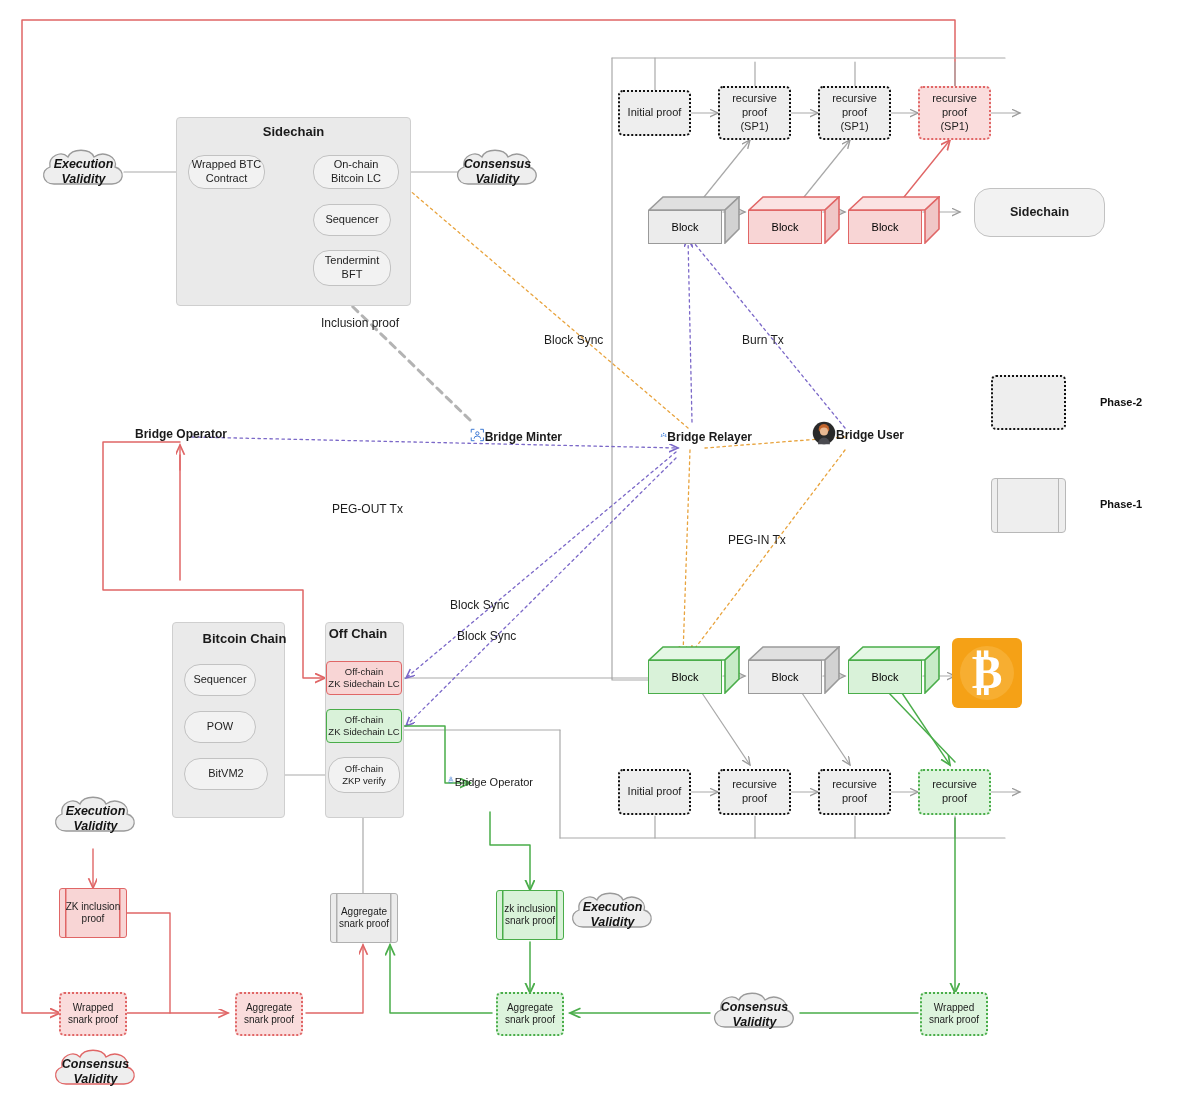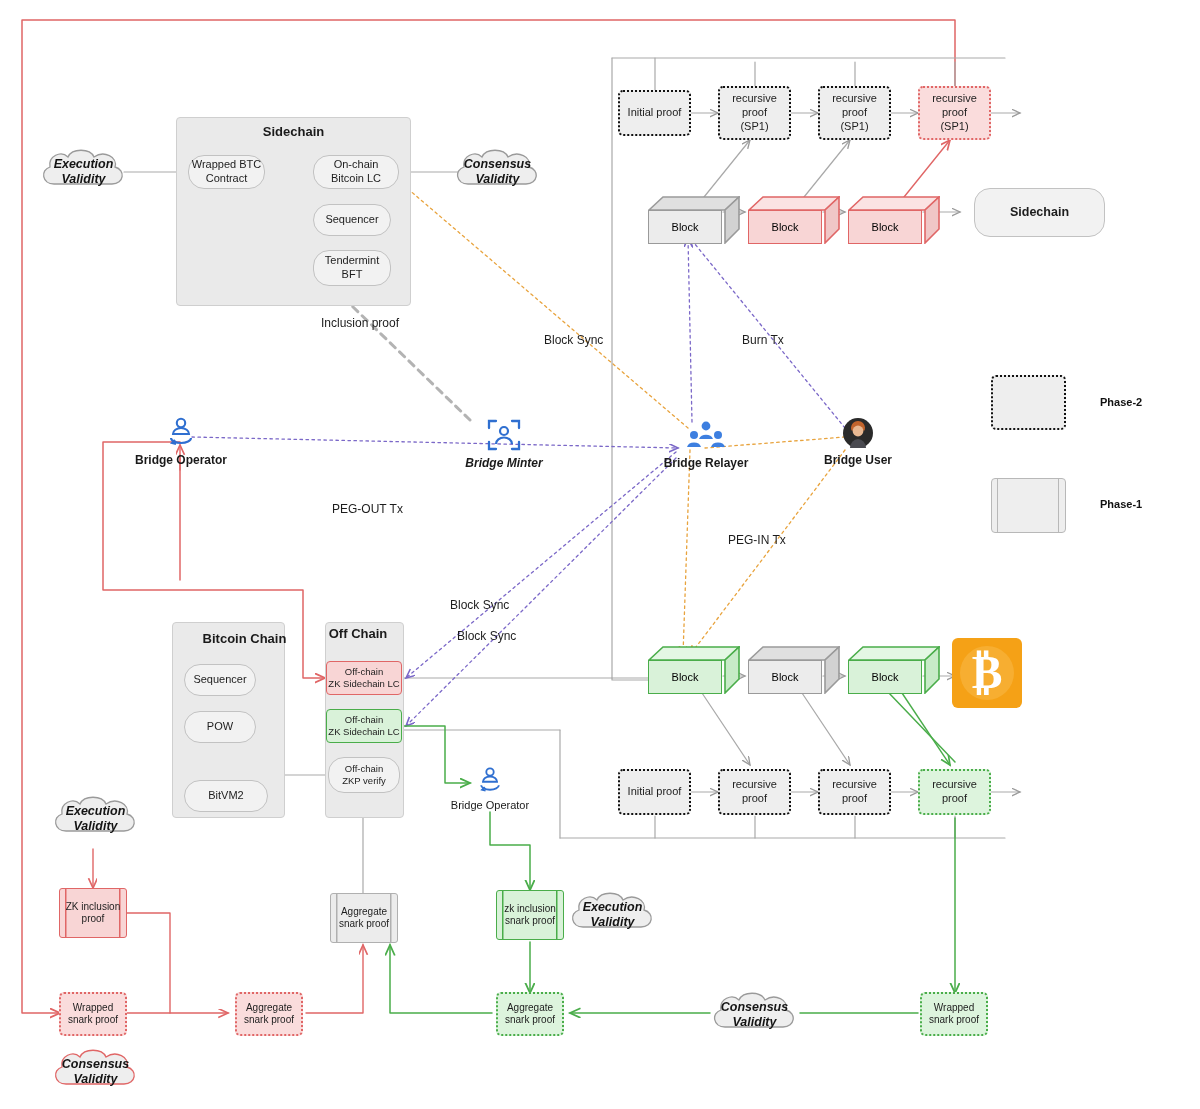--- a/index.html
+++ b/index.html
@@ -52,21 +52,21 @@
 
   
   .cube{position:absolute;}
   .cube .face{position:absolute;left:0;bottom:0;width:74px;height:34px;display:flex;align-items:center;
        justify-content:center;font-size:11px;border:1.6px solid #9a9a9a;background:#ececec;box-sizing:border-box;}
   .cube svg{position:absolute;left:0;top:0;}
   .cube.g .face{border-color:#4aad4a;background:#d9f2d9;}
   .cube.r .face{border-color:#e06666;background:#f8d5d5;}
 
   
-  .actor{position:absolute;display:flex;flex-direction:column;align-items:center;}
+  .actor{position:absolute;display:flex;align-items:center;}
   .actor .lab{margin-top:4px;font-weight:bold;font-size:12px;color:#1a1a1a;white-space:nowrap;}
   .actor.small .lab{font-weight:normal;font-size:11px;}
 
   
   .elabel{position:absolute;font-size:12px;color:#1d1d1d;white-space:nowrap;text-align:right;}
 
   
   .legend-label{position:absolute;font-weight:bold;font-size:11px;color:#111;}
 
   
@@ -211,21 +211,21 @@
   <div class="node lbox" style="left:313px;top:155px;width:86px;height:34px;white-space:pre-line;">On-chain
 Bitcoin LC</div>
   <div class="node lbox" style="left:313px;top:204px;width:78px;height:32px;">Sequencer</div>
   <div class="node lbox" style="left:313px;top:250px;width:78px;height:36px;white-space:pre-line;">Tendermint
 BFT</div>
 
   <div class="node group" style="left:172px;top:622px;width:113px;height:196px;"></div>
   <div class="group-title" style="left:172px;top:631px;width:113px;margin-left:16px;">Bitcoin Chain</div>
   <div class="node lbox" style="left:184px;top:664px;width:72px;height:32px;">Sequencer</div>
   <div class="node lbox" style="left:184px;top:711px;width:72px;height:32px;">POW</div>
-  <div class="node lbox" style="left:184px;top:780px;width:84px;height:32px;">BitVM2</div>
+  <div class="node lbox" style="left:184px;top:758px;width:84px;height:32px;">BitVM2</div>
 
   <div class="node group" style="left:325px;top:622px;width:79px;height:196px;"></div>
   <div class="group-title" style="left:325px;top:626px;width:66px;">Off Chain</div>
   <div class="node red" style="left:326px;top:661px;width:76px;height:34px;border-radius:4px;font-size:9.5px;white-space:pre-line;">Off-chain
 ZK Sidechain LC</div>
   <div class="node green" style="left:326px;top:709px;width:76px;height:34px;border-radius:4px;font-size:9.5px;white-space:pre-line;">Off-chain
 ZK Sidechain LC</div>
   <div class="node lbox" style="left:328px;top:757px;width:72px;height:36px;font-size:9.5px;white-space:pre-line;">Off-chain
 ZKP verify</div>
 
@@ -367,21 +367,21 @@
   <div class="actor" style="left:135px;top:415px;width:92px;">
     <svg width="34" height="34" viewBox="0 0 34 34">
       <circle cx="17" cy="8" r="4.2" fill="none" stroke="#2f6fd0" stroke-width="2.1"></circle>
       <path d="M9,19 a8,6 0 0 1 16,0 z" fill="none" stroke="#2f6fd0" stroke-width="2.1"></path>
       <path d="M7,23 a10,5 0 1 0 20,0" fill="none" stroke="#2f6fd0" stroke-width="2.1"></path>
       <path d="M11,25 l-3,3 l4,1" fill="none" stroke="#2f6fd0" stroke-width="2.1"></path>
     </svg>
     <div class="lab">Bridge Operator</div>
   </div>
 
-  <div class="actor" style="left:458px;top:418px;width:92px;font-style:italic;">
+  <div class="actor" style="left:470px;top:418px;width:92px;">
     <svg width="36" height="34" viewBox="0 0 36 34">
       <path d="M3,10 L3,3 L10,3 M26,3 L33,3 L33,10 M33,24 L33,31 L26,31 M10,31 L3,31 L3,24" fill="none" stroke="#2f6fd0" stroke-width="2.3" stroke-linecap="round"></path>
       <circle cx="18" cy="13" r="4" fill="none" stroke="#2f6fd0" stroke-width="2.2"></circle>
       <path d="M10,26 a8,6.5 0 0 1 16,0" fill="none" stroke="#2f6fd0" stroke-width="2.2"></path>
     </svg>
     <div class="lab">Bridge Minter</div>
   </div>
 
   <div class="actor" style="left:660px;top:418px;width:92px;">
     <svg width="44" height="34" viewBox="0 0 44 34">

